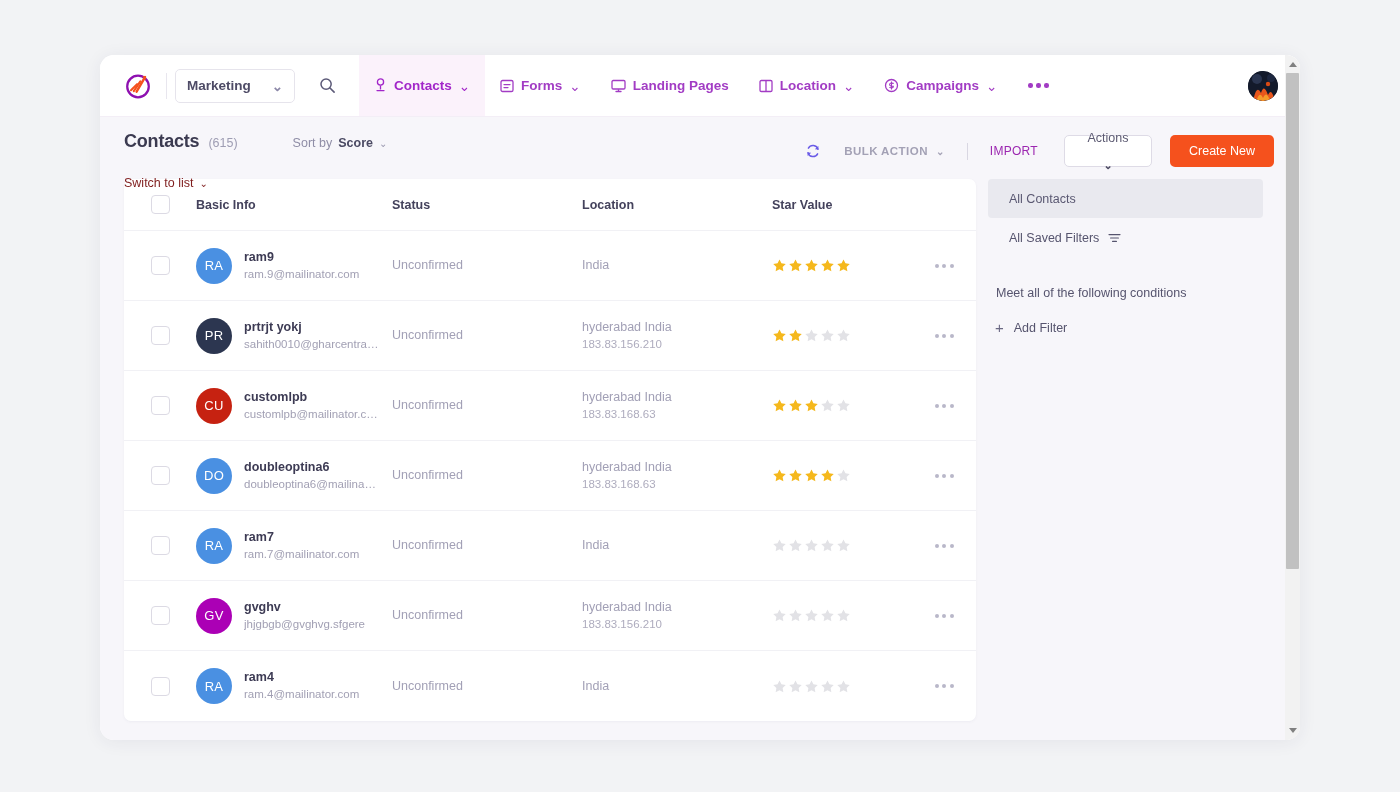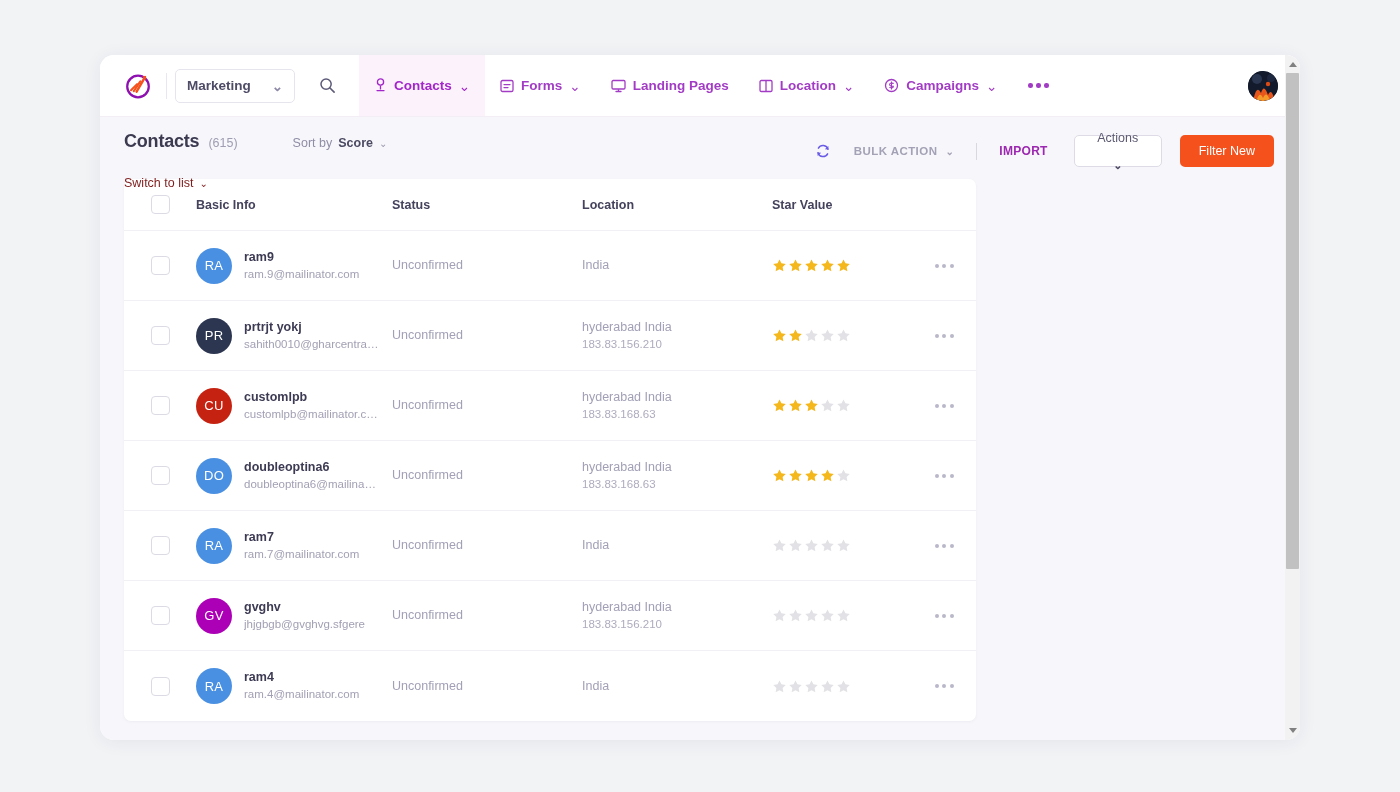--- a/index.html
+++ b/index.html
@@ -208,21 +208,21 @@
     display: flex; align-items: center; gap: 8px;
     cursor: pointer;
   }
   .bulk-action .chev { font-size: 10px; }
   .vbar {
     width: 1px; height: 17px; background: #d9d7e2;
     margin: 0 18px;
   }
   .import-link {
     font-size: 12px;
-    font-weight: 700;
+    font-weight: 400;
     color: #9c27b0;
     letter-spacing: 0.3px;
     cursor: pointer;
   }
   .actions-btn {
     margin-left: 22px;
     width: 88px; height: 32px;
     border: 1px solid #dedbe6;
     border-radius: 5px;
     background: #fff;
@@ -561,21 +561,21 @@
         <div class="bulk-action">
           <span>BULK ACTION</span>
           <span class="chev">⌄</span>
         </div>
         <div class="vbar"></div>
         <div class="import-link">IMPORT</div>
         <div class="actions-btn">
           <span>Actions</span>
           <span class="chev">⌄</span>
         </div>
-        <div class="create-btn">Filter New</div>
+        <div class="create-btn">Create New</div>
       </div>
     </div>
 
     <div class="content">
 
       <div class="table-card">
 
         <div class="trow header">
           <div class="c-check">
             <div class="checkbox"></div>
@@ -882,20 +882,36 @@
                 <div class="dots-menu">
                   <i></i>
                   <i></i>
                   <i></i>
                 </div>
               </div>
             </div>
           </div>
       </div>
 
+      <div class="filter-panel">
+        <div class="all-contacts">All Contacts</div>
+        <div class="saved-filters">
+          <span>All Saved Filters</span>
+          <svg width="13" height="11" viewBox="0 0 13 11">
+            <path d="M1 1.6 H12" stroke="#56546e" stroke-width="1.2" stroke-linecap="round"></path>
+            <path d="M2.6 5 H10.4" stroke="#56546e" stroke-width="1.2" stroke-linecap="round"></path>
+            <path d="M4.6 8.4 H8.4" stroke="#56546e" stroke-width="1.2" stroke-linecap="round"></path>
+          </svg>
+        </div>
+        <div class="conditions-text">Meet all of the following conditions</div>
+        <div class="add-filter">
+          <span class="plus">+</span>
+          <span>Add Filter</span>
+        </div>
+      </div>
 
     </div>
   </div>
 </div>
 
 <div class="scrollbar">
   <div class="sb-arrow up">
       <b></b>
     </div>
   <div class="sb-thumb"></div>

